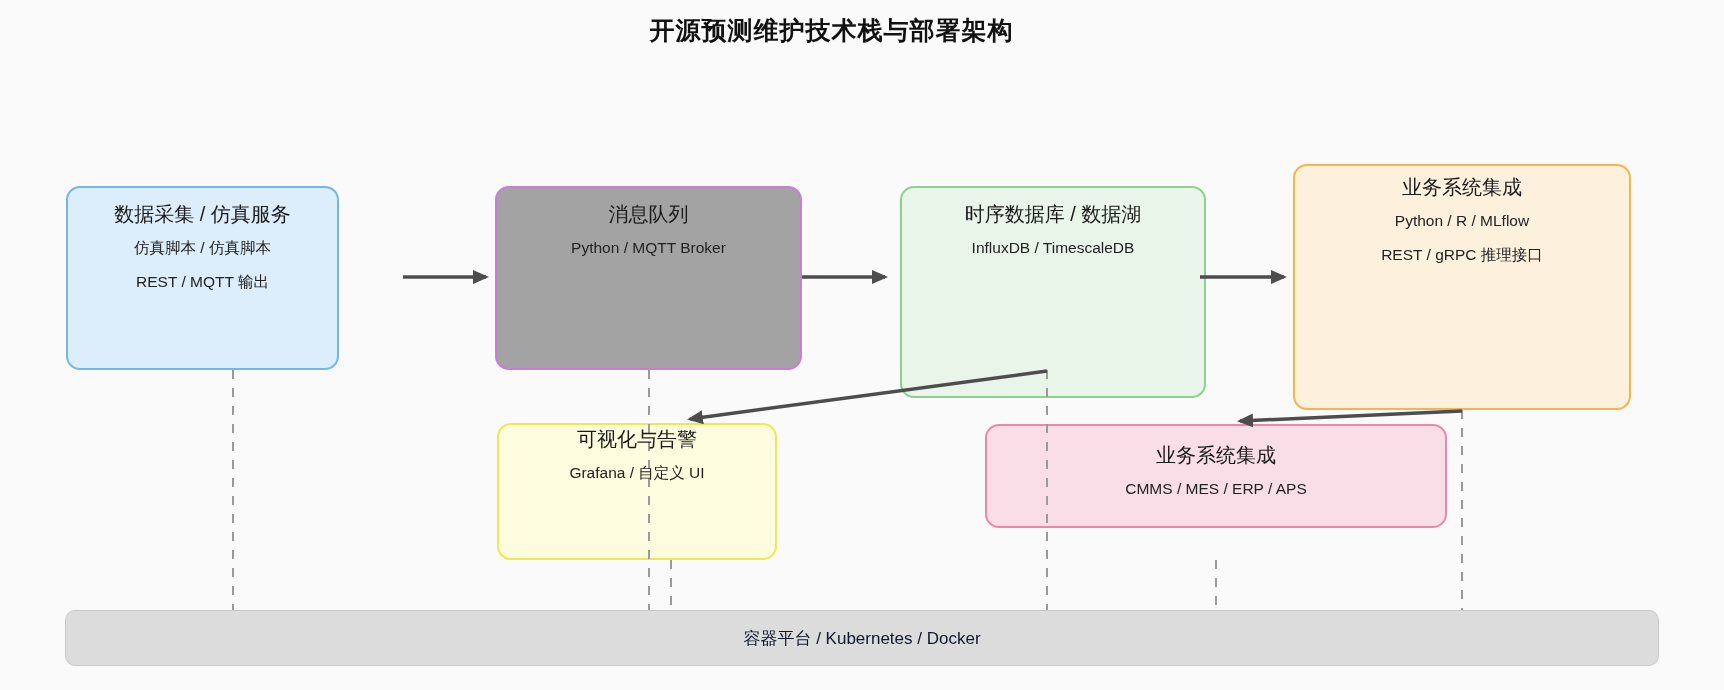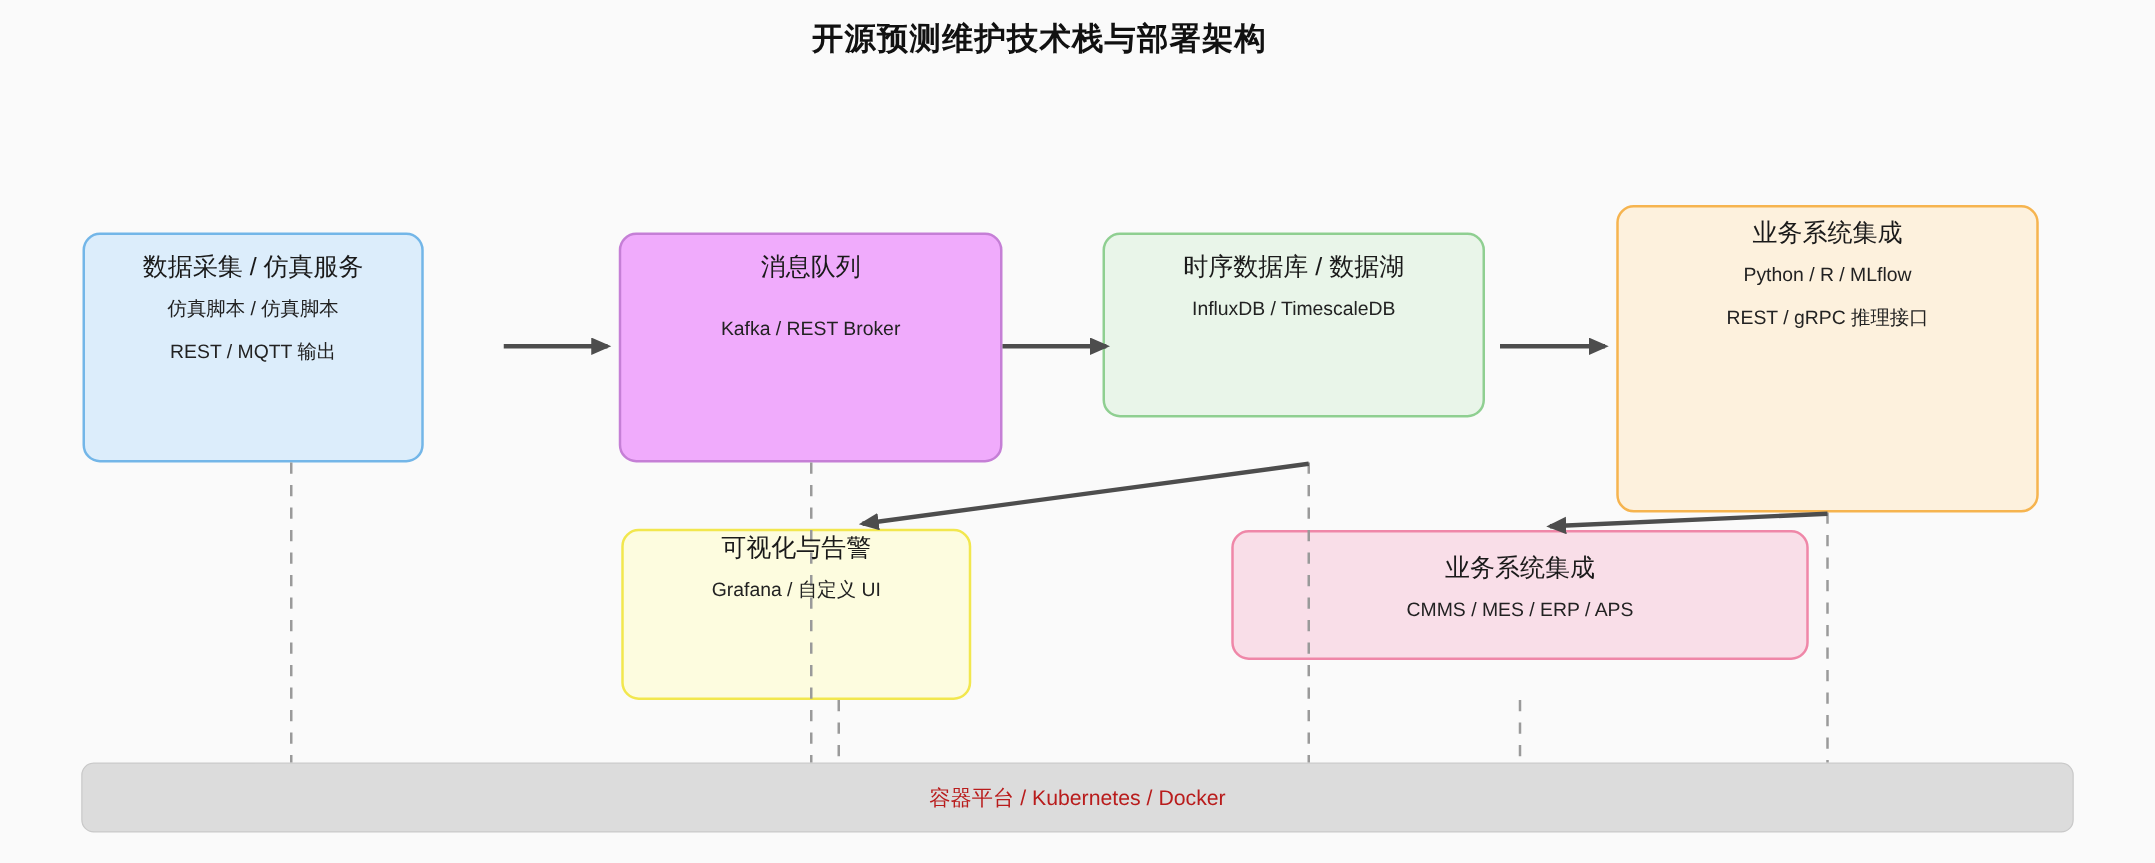--- a/index.html
+++ b/index.html
@@ -26,50 +26,50 @@
     font-size:20px;font-weight:500;color:#1a1a1a;line-height:28px;
   }
   .node .node-line{
     position:relative;z-index:5;
     font-size:15.5px;color:#222;line-height:24px;margin-top:8px;
   }
   .node .node-line + .node-line{margin-top:10px;}
   
   #node-0{left:66px;  top:186px;width:273px;height:184px;padding-top:12px;}
   #node-1{left:495px; top:186px;width:307px;height:184px;padding-top:12px;}
-  #node-2{left:882px; top:186px;width:306px;height:148px;padding-top:12px;}
+  #node-2{left:900px; top:186px;width:306px;height:212px;padding-top:12px;}
   #node-3{left:1293px;top:164px;width:338px;height:246px;padding-top:7px;}
   #node-4{left:497px; top:423px;width:280px;height:137px;}
   #node-5{left:985px; top:424px;width:462px;height:104px;padding-top:15px;}
   .platform-bar{
     position:absolute;left:65px;top:610px;width:1594px;height:56px;
     box-sizing:border-box;border:1px solid #c9c9c9;border-radius:10px;
     background:#dcdcdc;display:flex;align-items:center;justify-content:center;
   }
   .platform-bar .bar-label{
-    position:relative;z-index:5;font-size:17px;color:#b91c1c;
+    position:relative;z-index:5;font-size:17px;color:#0f172a;
   }
   #edge-layer{position:absolute;left:0;top:0;z-index:3;pointer-events:none;}
 </style>
 </head>
 <body>
 
 <div id="diagram">
 
   <h1 class="page-title">开源预测维护技术栈与部署架构</h1>
 
   <div class="node" id="node-0" style="background: rgb(220, 237, 251); border-color: rgb(115, 182, 232);">
     <span class="node-title">数据采集 / 仿真服务</span>
     <span class="node-line">仿真脚本 / 仿真脚本</span>
     <span class="node-line">REST / MQTT 输出</span>
   </div>
 
-  <div class="node" id="node-1" style="background: #f0abfc; border-color: rgb(197, 127, 214); gap: 16px;">
+  <div class="node" id="node-1" style="background: #a3a3a3; border-color: rgb(197, 127, 214);">
     <span class="node-title">消息队列</span>
-    <span class="node-line">Kafka / REST Broker</span>
+    <span class="node-line">Python / MQTT Broker</span>
   </div>
 
   <div class="node" id="node-2" style="background: rgb(233, 245, 233); border-color: rgb(143, 207, 145);">
     <span class="node-title">时序数据库 / 数据湖</span>
     <span class="node-line">InfluxDB / TimescaleDB</span>
   </div>
 
   <div class="node" id="node-3" style="background: rgb(253, 241, 221); border-color: rgb(246, 180, 79);">
     <span class="node-title">业务系统集成</span>
     <span class="node-line">Python / R / MLflow</span>

